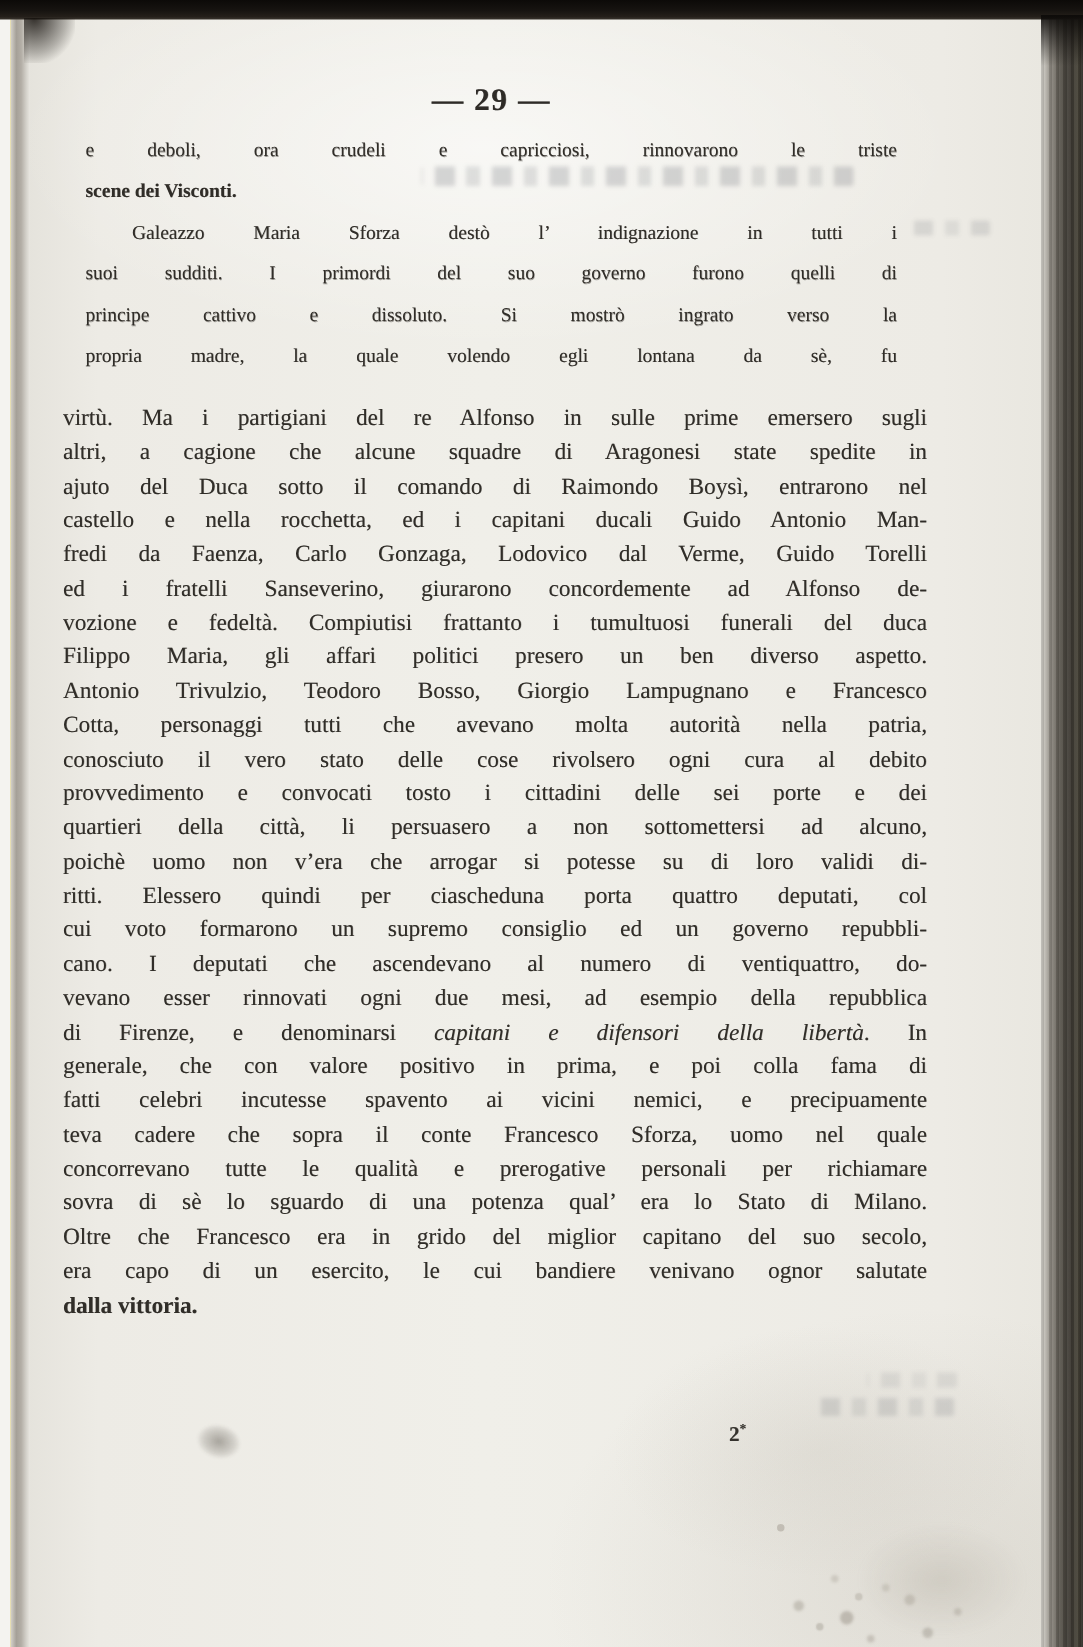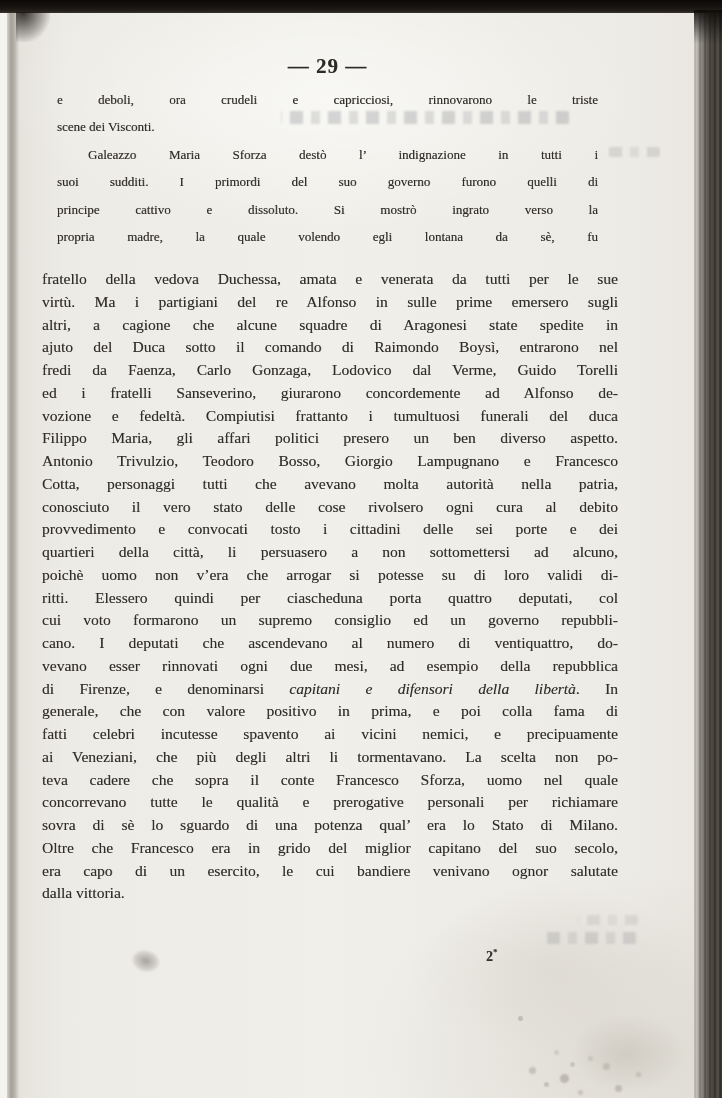--- a/index.html
+++ b/index.html
@@ -64,21 +64,21 @@
     left: 39px; top: 75px; width: 541px;
     font-size: 13px; line-height: 27.4px;
     text-shadow: 0.35px 0.35px 0 rgba(48,45,40,0.45);
   }
   .footnote-text {
     left: 24px; top: 257px; width: 576px;
     font-size: 15.5px; line-height: 22.75px;
     text-shadow: 0.3px 0.3px 0 rgba(48,45,40,0.4);
   }
   .line { text-align: justify; text-align-last: justify; white-space: normal; }
-  .line.end { text-align-last: left; }
+  .line.end { text-align-last: left; font-weight: bold; }
   .line.indent { text-indent: 31px; }
   .line em { font-style: italic; }
 
   .sig {
     position: absolute; left: 468px; top: 936px;
     font-size: 14px; font-weight: bold; color: #35322d;
     text-shadow: 0.3px 0.3px 0 rgba(48,45,40,0.4);
   }
   .sig sup { font-size: 9px; vertical-align: super; }
 
@@ -137,42 +137,41 @@
     <div class="textcol main-text">
         <div class="line"><span>e deboli, ora crudeli e capricciosi, rinnovarono le triste</span><em></em><span></span></div>
         <div class="line end"><span>scene dei Visconti.</span><em></em><span></span></div>
         <div class="line indent"><span>Galeazzo Maria Sforza destò l’ indignazione in tutti i</span><em></em><span></span></div>
         <div class="line"><span>suoi sudditi. I primordi del suo governo furono quelli di</span><em></em><span></span></div>
         <div class="line"><span>principe cattivo e dissoluto. Si mostrò ingrato verso la</span><em></em><span></span></div>
         <div class="line"><span>propria madre, la quale volendo egli lontana da sè, fu</span><em></em><span></span></div>
       </div>
 
     <div class="textcol footnote-text">
-        <div class="line"><span>fratello della vedova Duchessa, amata e venerata da tutti per le sue</span><em></em><span></span></div>
         <div class="line"><span>virtù. Ma i partigiani del re Alfonso in sulle prime emersero sugli</span><em></em><span></span></div>
         <div class="line"><span>altri, a cagione che alcune squadre di Aragonesi state spedite in</span><em></em><span></span></div>
         <div class="line"><span>ajuto del Duca sotto il comando di Raimondo Boysì, entrarono nel</span><em></em><span></span></div>
+        <div class="line"><span>castello e nella rocchetta, ed i capitani ducali Guido Antonio Man-</span><em></em><span></span></div>
         <div class="line"><span>fredi da Faenza, Carlo Gonzaga, Lodovico dal Verme, Guido Torelli</span><em></em><span></span></div>
         <div class="line"><span>ed i fratelli Sanseverino, giurarono concordemente ad Alfonso de-</span><em></em><span></span></div>
         <div class="line"><span>vozione e fedeltà. Compiutisi frattanto i tumultuosi funerali del duca</span><em></em><span></span></div>
         <div class="line"><span>Filippo Maria, gli affari politici presero un ben diverso aspetto.</span><em></em><span></span></div>
         <div class="line"><span>Antonio Trivulzio, Teodoro Bosso, Giorgio Lampugnano e Francesco</span><em></em><span></span></div>
         <div class="line"><span>Cotta, personaggi tutti che avevano molta autorità nella patria,</span><em></em><span></span></div>
         <div class="line"><span>conosciuto il vero stato delle cose rivolsero ogni cura al debito</span><em></em><span></span></div>
         <div class="line"><span>provvedimento e convocati tosto i cittadini delle sei porte e dei</span><em></em><span></span></div>
         <div class="line"><span>quartieri della città, li persuasero a non sottomettersi ad alcuno,</span><em></em><span></span></div>
         <div class="line"><span>poichè uomo non v’era che arrogar si potesse su di loro validi di-</span><em></em><span></span></div>
         <div class="line"><span>ritti. Elessero quindi per ciascheduna porta quattro deputati, col</span><em></em><span></span></div>
         <div class="line"><span>cui voto formarono un supremo consiglio ed un governo repubbli-</span><em></em><span></span></div>
         <div class="line"><span>cano. I deputati che ascendevano al numero di ventiquattro, do-</span><em></em><span></span></div>
         <div class="line"><span>vevano esser rinnovati ogni due mesi, ad esempio della repubblica</span><em></em><span></span></div>
         <div class="line"><span>di Firenze, e denominarsi </span><em>capitani e difensori della libertà</em><span>. In</span></div>
         <div class="line"><span>generale, che con valore positivo in prima, e poi colla fama di</span><em></em><span></span></div>
         <div class="line"><span>fatti celebri incutesse spavento ai vicini nemici, e precipuamente</span><em></em><span></span></div>
-        <div class="line"><span>ai Veneziani, che più degli altri li tormentavano. La scelta non po-</span><em></em><span></span></div>
         <div class="line"><span>teva cadere che sopra il conte Francesco Sforza, uomo nel quale</span><em></em><span></span></div>
         <div class="line"><span>concorrevano tutte le qualità e prerogative personali per richiamare</span><em></em><span></span></div>
         <div class="line"><span>sovra di sè lo sguardo di una potenza qual’ era lo Stato di Milano.</span><em></em><span></span></div>
         <div class="line"><span>Oltre che Francesco era in grido del miglior capitano del suo secolo,</span><em></em><span></span></div>
         <div class="line"><span>era capo di un esercito, le cui bandiere venivano ognor salutate</span><em></em><span></span></div>
         <div class="line end"><span>dalla vittoria.</span><em></em><span></span></div>
       </div>
 
     <div class="sig"><span>2</span><sup>*</sup></div>
 

